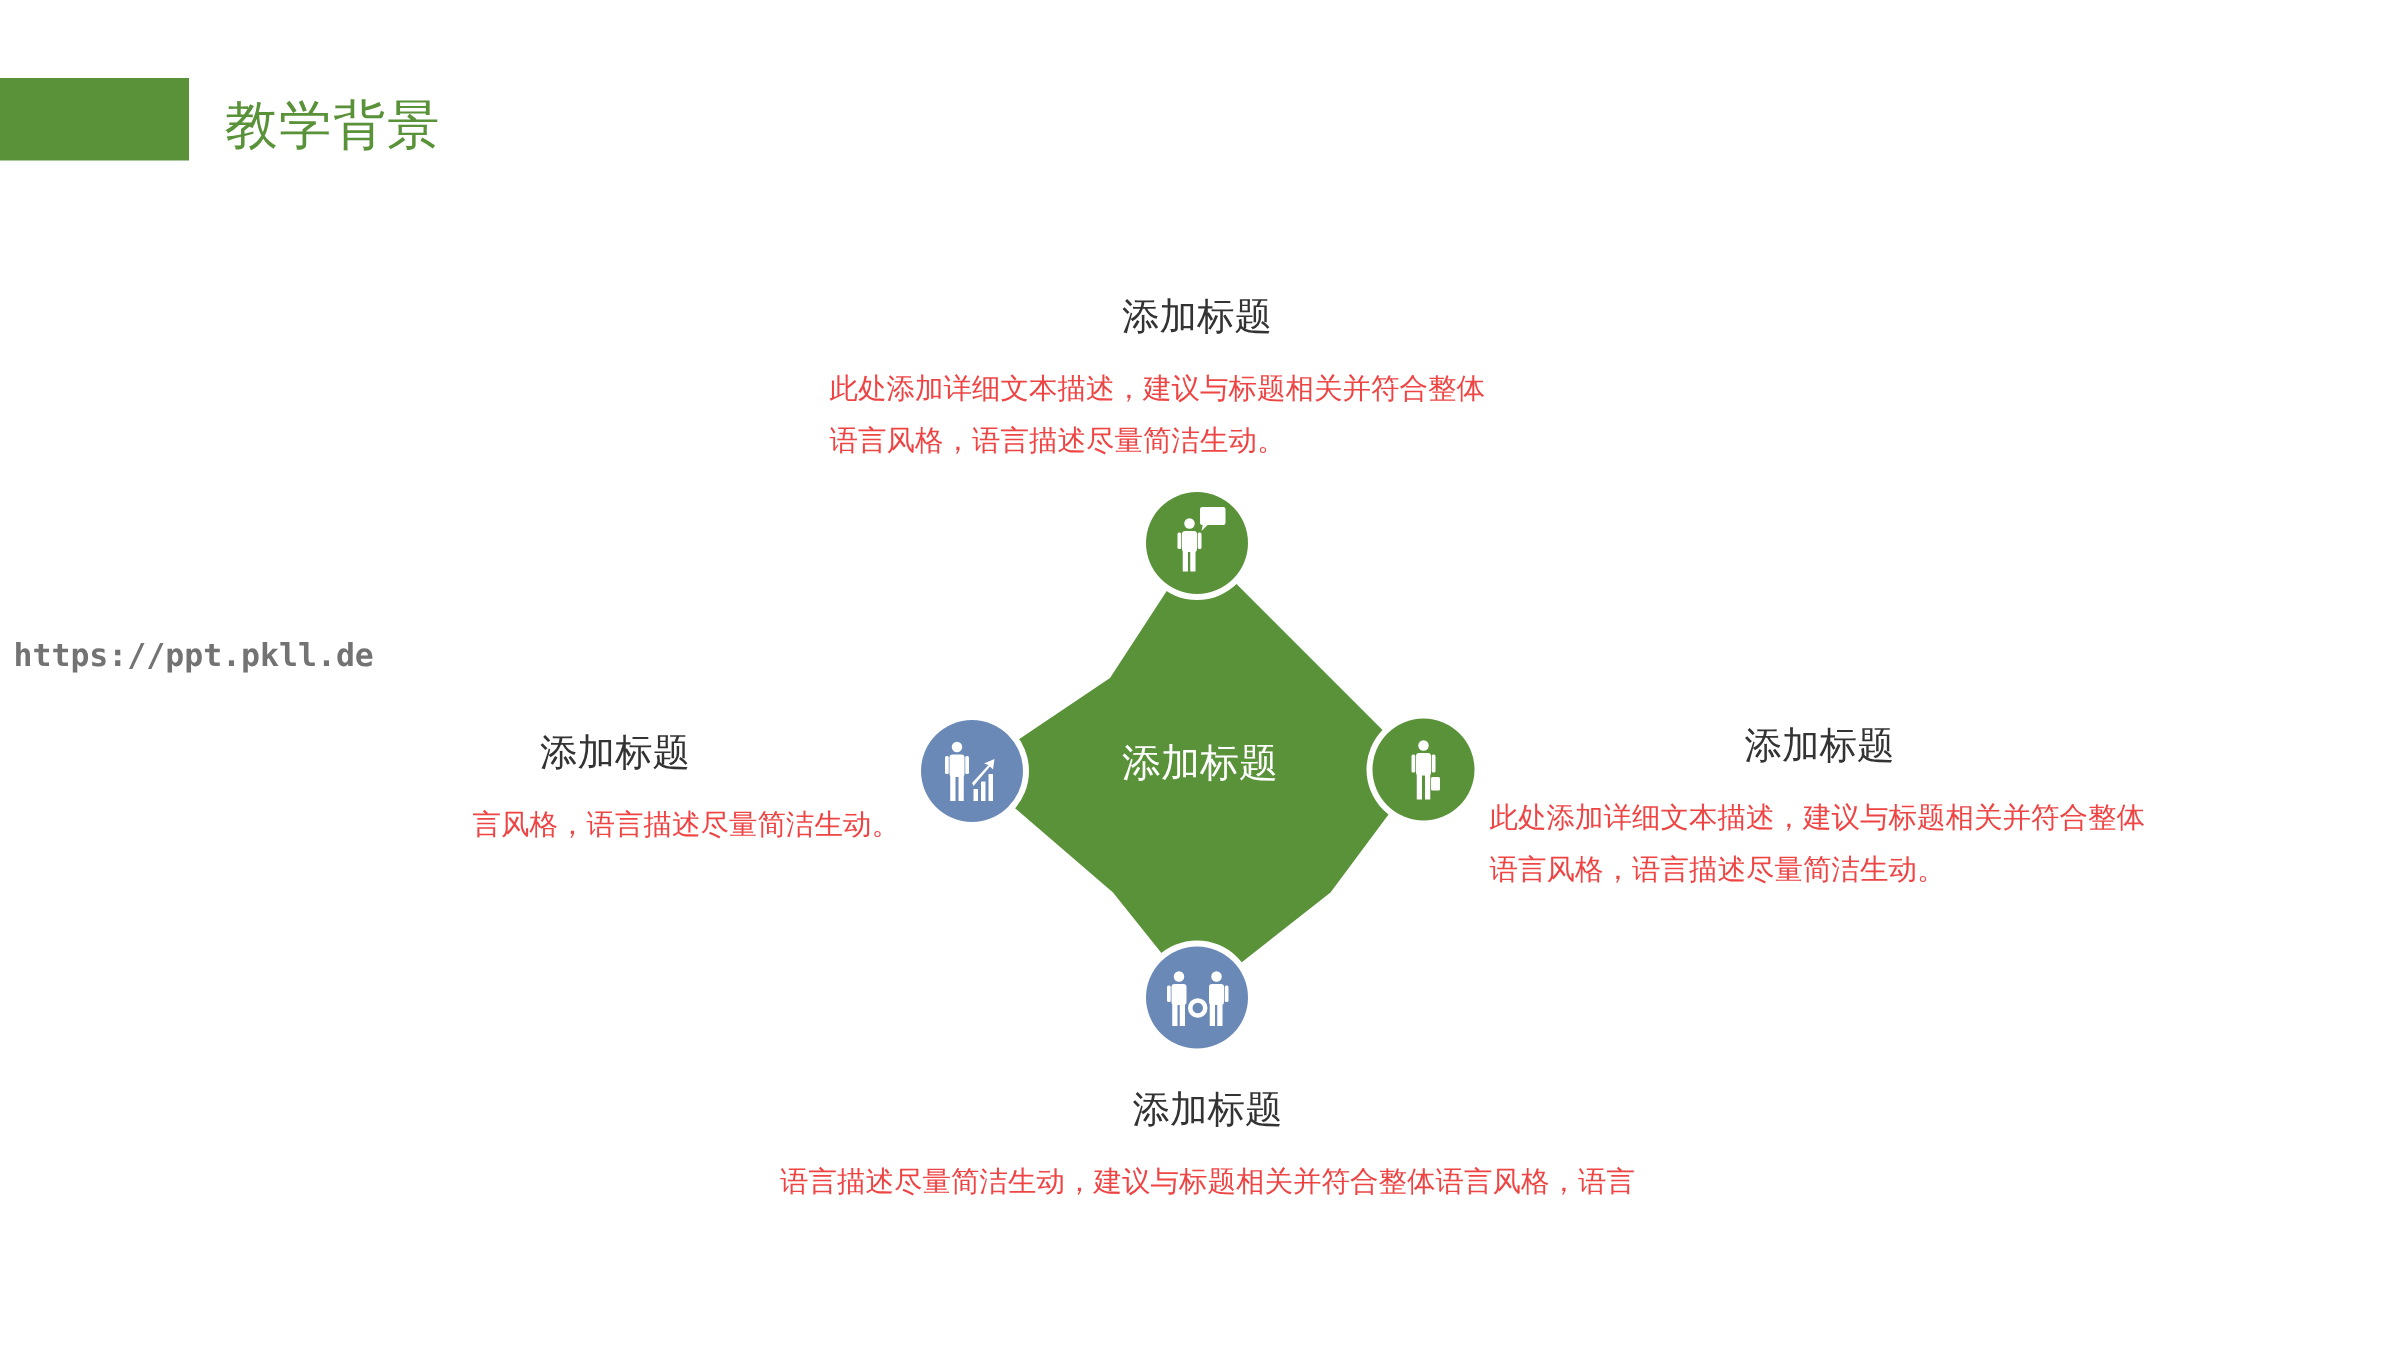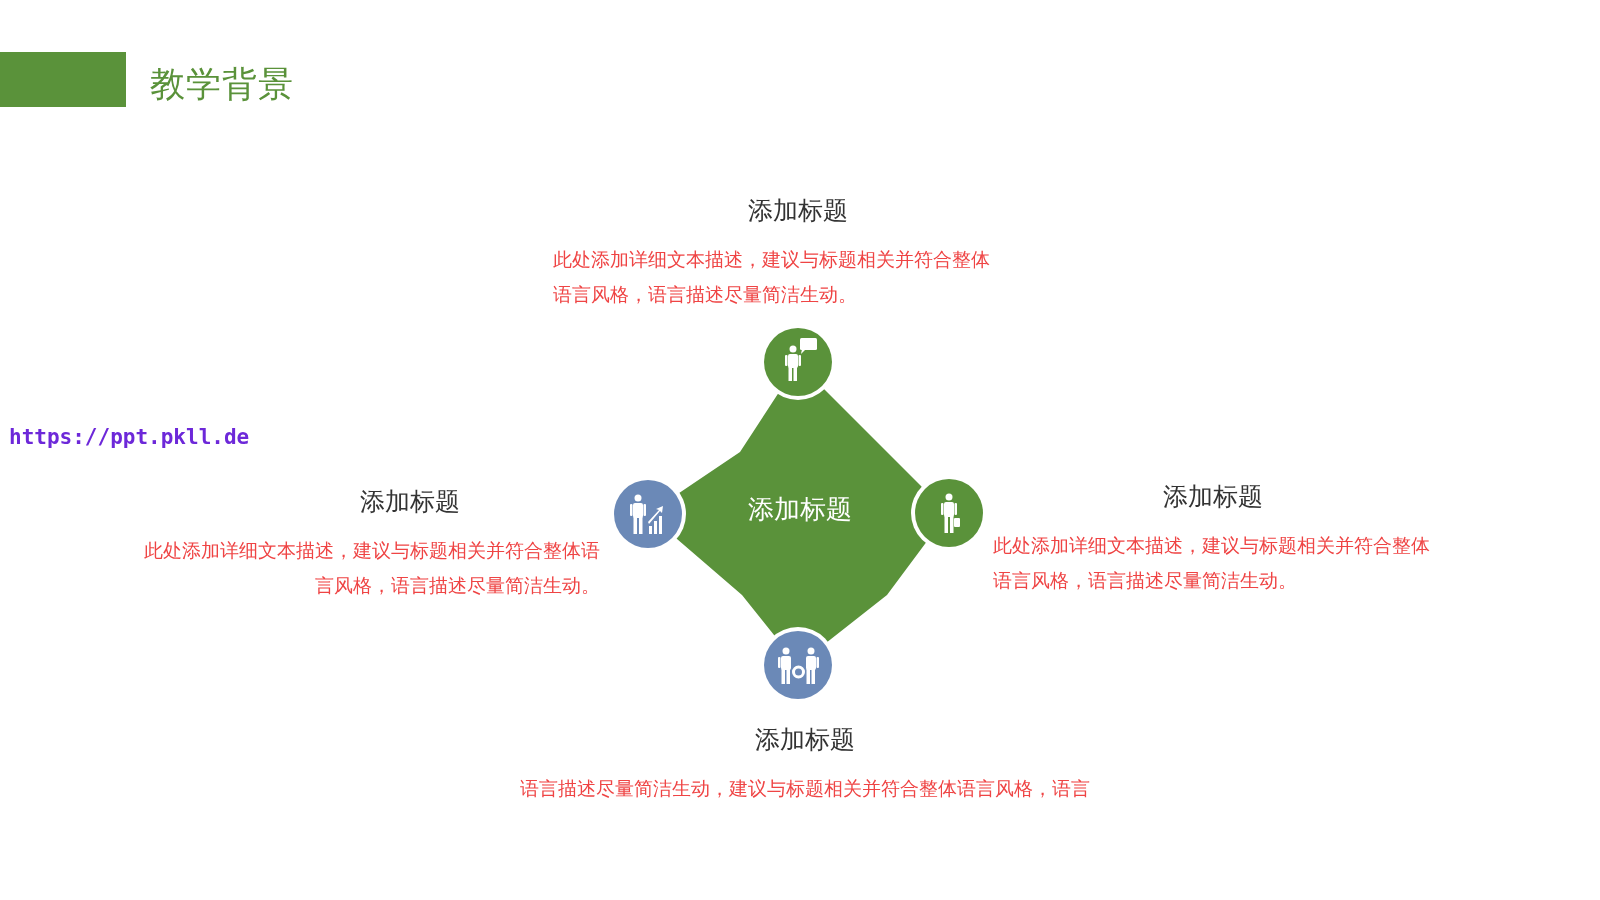--- a/index.html
+++ b/index.html
@@ -1,19 +1,19 @@
 <!DOCTYPE html>
 <html><head>
 <meta charset="utf-8">
 <style>
   html,body{margin:0;padding:0;}
   body{width:1600px;height:900px;background:#ffffff;position:relative;overflow:hidden;font-family:"DejaVu Sans","Liberation Sans",sans-serif;}
   .header-bar{position:absolute;left:0;top:52px;width:126px;height:55px;background:#5a923a;}
   .page-title{position:absolute;left:150px;top:60px;font-size:35px;color:#5a923a;letter-spacing:1px;line-height:48px;}
-  .watermark{position:absolute;left:9px;top:425px;font-size:21px;color:#6d28d9;font-family:"DejaVu Sans Mono","Liberation Mono",monospace;font-weight:bold;letter-spacing:0px;}
+  .watermark{position:absolute;left:9px;top:425px;font-size:21px;color:#737373;font-family:"DejaVu Sans Mono","Liberation Mono",monospace;font-weight:bold;letter-spacing:0px;}
   .diagram{position:absolute;left:0;top:0;width:1600px;height:900px;}
   .block{position:absolute;color:#595959;}
   .block .title{font-size:25px;color:#333;line-height:34px;}
   .block .desc{font-size:19px;color:#ef4444;line-height:35px;margin-top:12px;}
   .center-label{position:absolute;left:700px;top:490px;width:200px;text-align:center;font-size:26px;color:#ffffff;line-height:38px;}
 </style>
 </head>
 <body>
 
 <div class="header-bar"></div>
@@ -111,16 +111,15 @@
 <div class="block" style="left:500px;top:723px;width:610px;text-align:center;">
   <div class="title">添加标题</div>
   <div class="desc" style="margin-top:14px;">
     <div>语言描述尽量简洁生动，建议与标题相关并符合整体语言风格，语言</div>
   </div>
 </div>
 
 <div class="block" style="left:110px;top:485px;width:490px;text-align:right;">
   <div class="title" style="text-align:center;width:600px;margin-left:0;">添加标题</div>
   <div class="desc" style="margin-top:14px;">
-    <div>此处添加详细文本描述，建议与标题相关并符合整体语</div>
     <div>言风格，语言描述尽量简洁生动。</div>
   </div>
 </div>
 
 </body></html>

